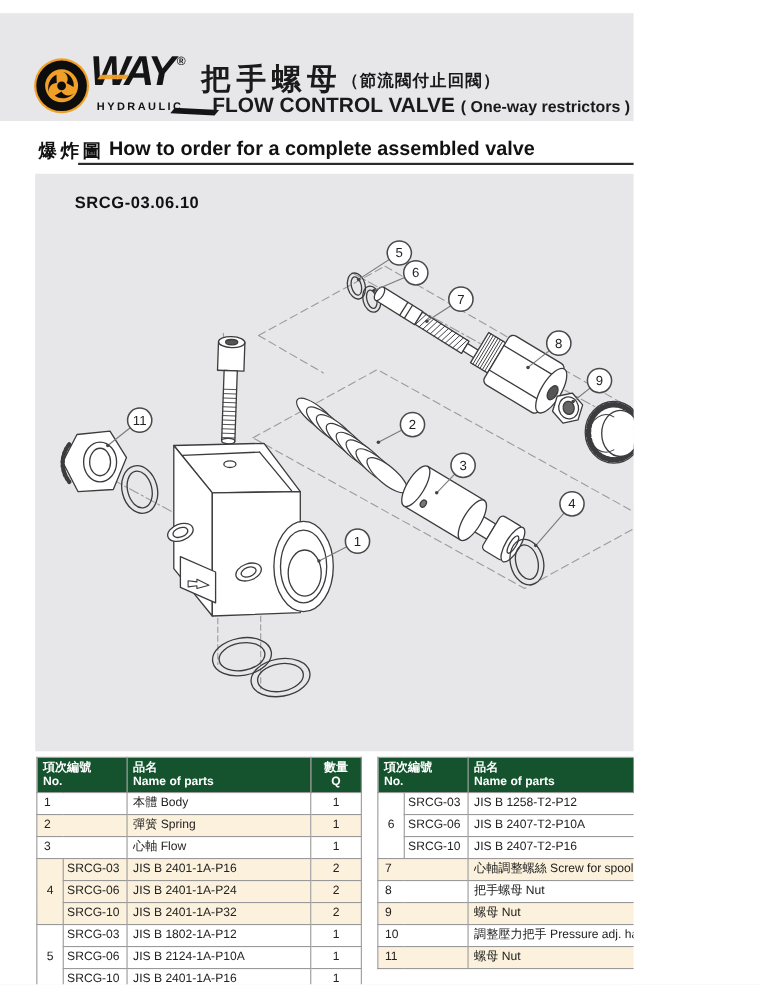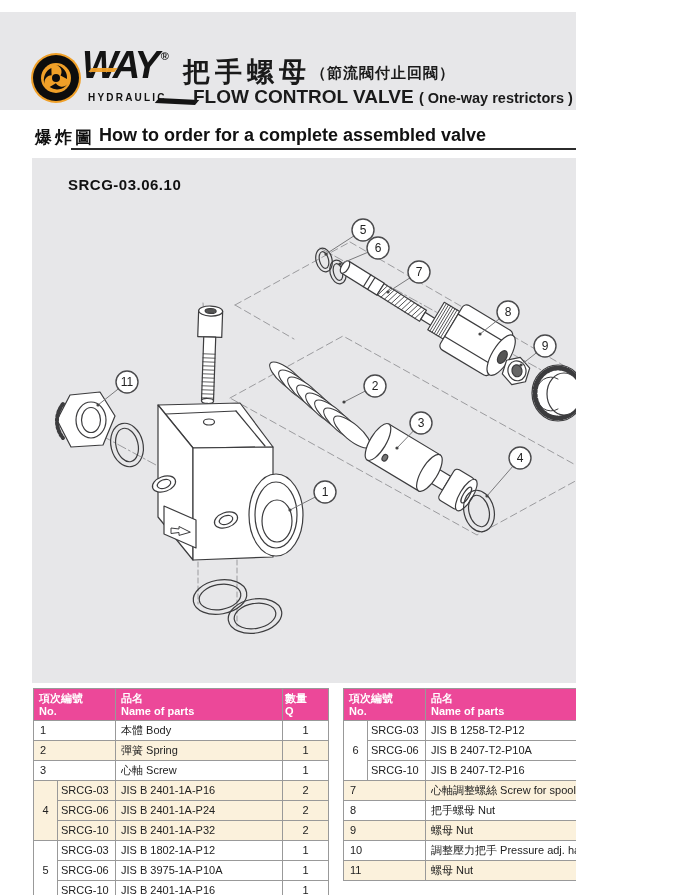--- a/index.html
+++ b/index.html
@@ -43,24 +43,24 @@
   
   .ptable { position:absolute; border-collapse:collapse; table-layout:fixed; width:295px; }
   .ptable-left  { left:33px;  top:688px; }
   .ptable-right { left:343px; top:688px; }
   .ptable col.c-no   { width:24px; }
   .ptable col.c-code { width:58px; }
   .ptable col.c-name { width:167px; }
   .ptable col.c-qty  { width:46px; }
   .ptable th, .ptable td { border:1px solid #999; font-size:11px; line-height:1.15; }
   .ptable th {
-    background:#ec4899; color:#fff; text-align:left; font-weight:bold;
+    background:#14532d; color:#fff; text-align:left; font-weight:bold;
     padding:3px 5px; height:24px; vertical-align:middle;
   }
-  .ptable th.h-qty { padding:1px 2px; }
+  .ptable th.h-qty { text-align:center; padding:1px 2px; }
   .ptable td { height:17px; padding:1px 4px; color:#222; background:#fff; }
   .ptable tr.shade td { background:#FBF1DC; }
   .ptable td.num  { text-align:left; padding-left:6px; }
   .ptable td.gnum { text-align:center; padding:0; }
   .ptable td.code { padding-left:3px; white-space:nowrap; }
   .ptable td.name { padding-left:5px; white-space:nowrap; overflow:hidden; }
   .ptable td.qty  { text-align:center; }
 </style>
 </head>
 <body>
@@ -330,21 +330,21 @@
           <td class="name">本體 Body</td>
           <td class="qty">1</td>
         </tr>
         <tr class="shade">
           <td class="num" colspan="2">2</td>
           <td class="name">彈簧 Spring</td>
           <td class="qty">1</td>
         </tr>
         <tr>
           <td class="num" colspan="2">3</td>
-          <td class="name">心軸 Screw</td>
+          <td class="name">心軸 Flow</td>
           <td class="qty">1</td>
         </tr>
         <tr class="shade">
           <td class="num gnum" rowspan="3">4</td>
           <td class="code">SRCG-03</td>
           <td class="name">JIS B 2401-1A-P16</td>
           <td class="qty">2</td>
         </tr>
         <tr class="shade">
           <td class="code">SRCG-06</td>
@@ -357,21 +357,21 @@
           <td class="qty">2</td>
         </tr>
         <tr>
           <td class="num gnum" rowspan="3">5</td>
           <td class="code">SRCG-03</td>
           <td class="name">JIS B 1802-1A-P12</td>
           <td class="qty">1</td>
         </tr>
         <tr>
           <td class="code">SRCG-06</td>
-          <td class="name">JIS B 3975-1A-P10A</td>
+          <td class="name">JIS B 2124-1A-P10A</td>
           <td class="qty">1</td>
         </tr>
         <tr>
           <td class="code">SRCG-10</td>
           <td class="name">JIS B 2401-1A-P16</td>
           <td class="qty">1</td>
         </tr>
       </tbody>
     </table>
   <table class="ptable ptable-right" id="table-right">

